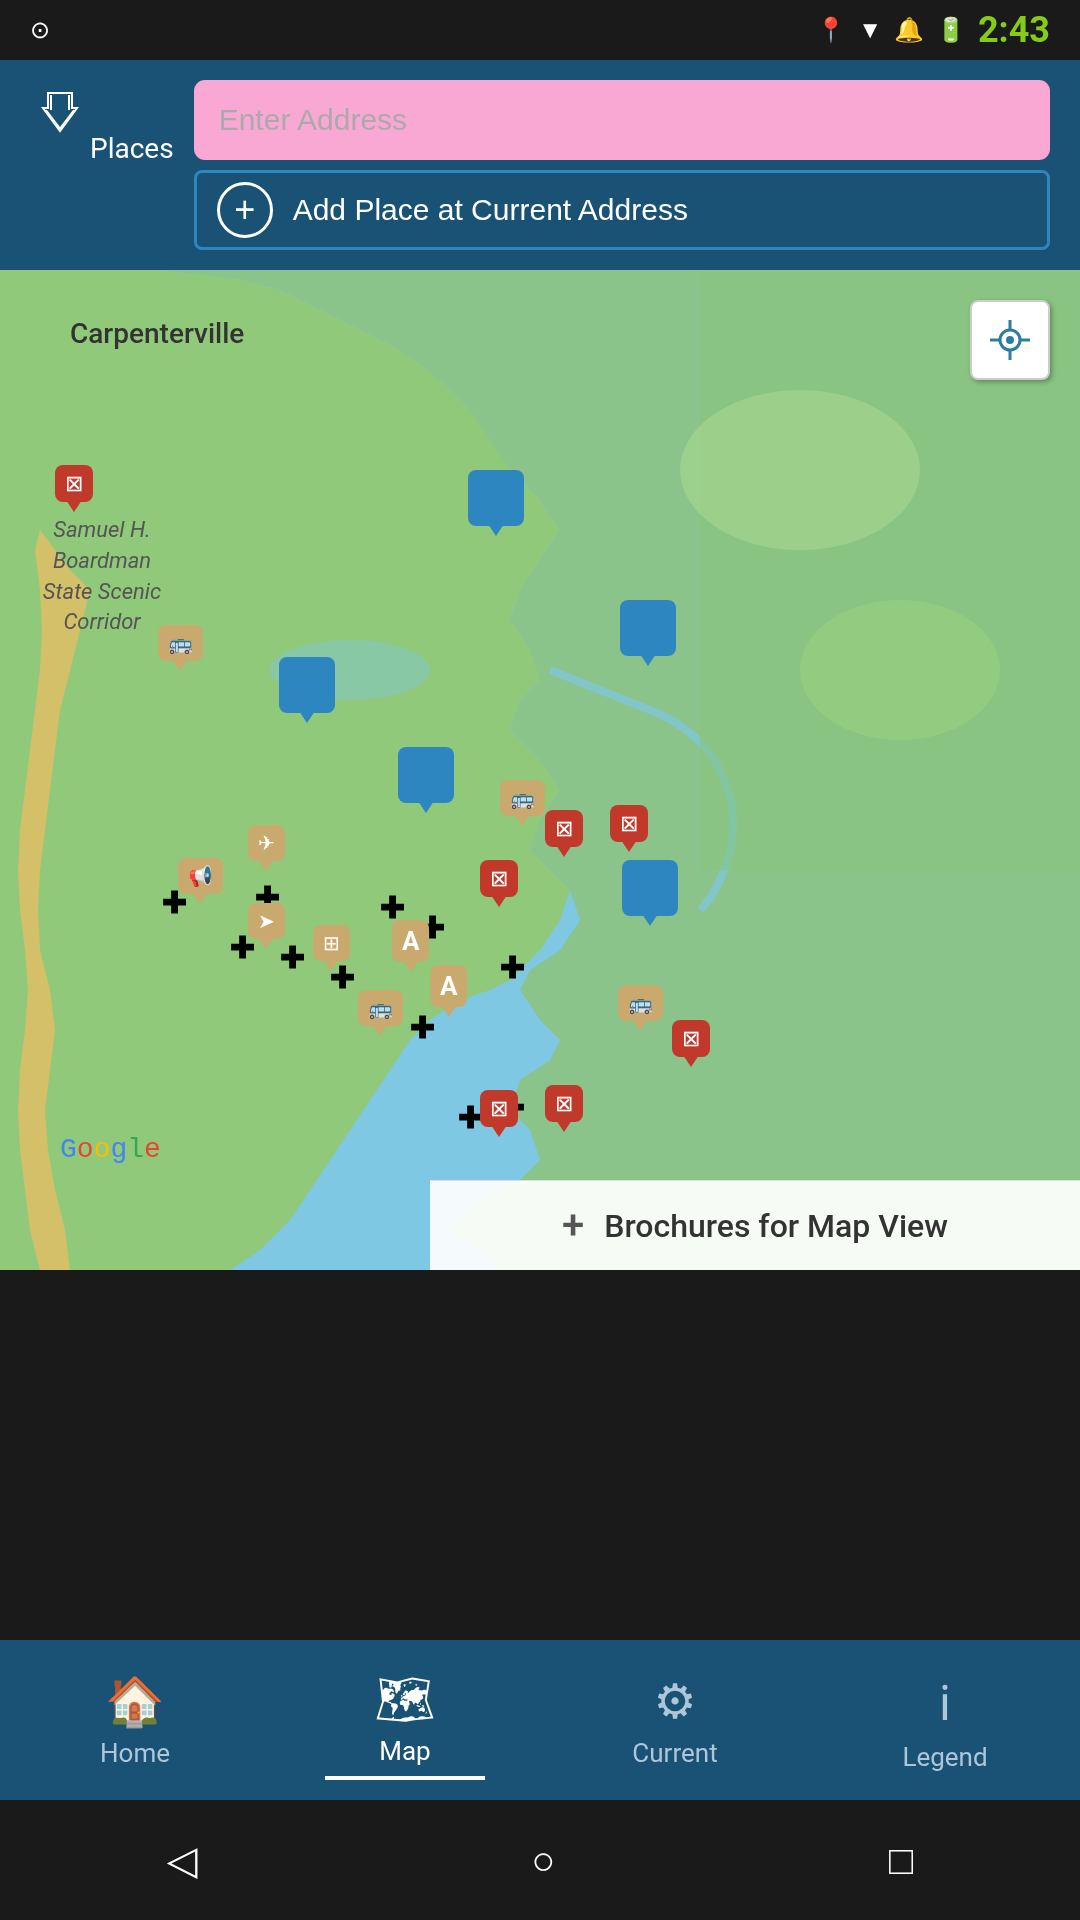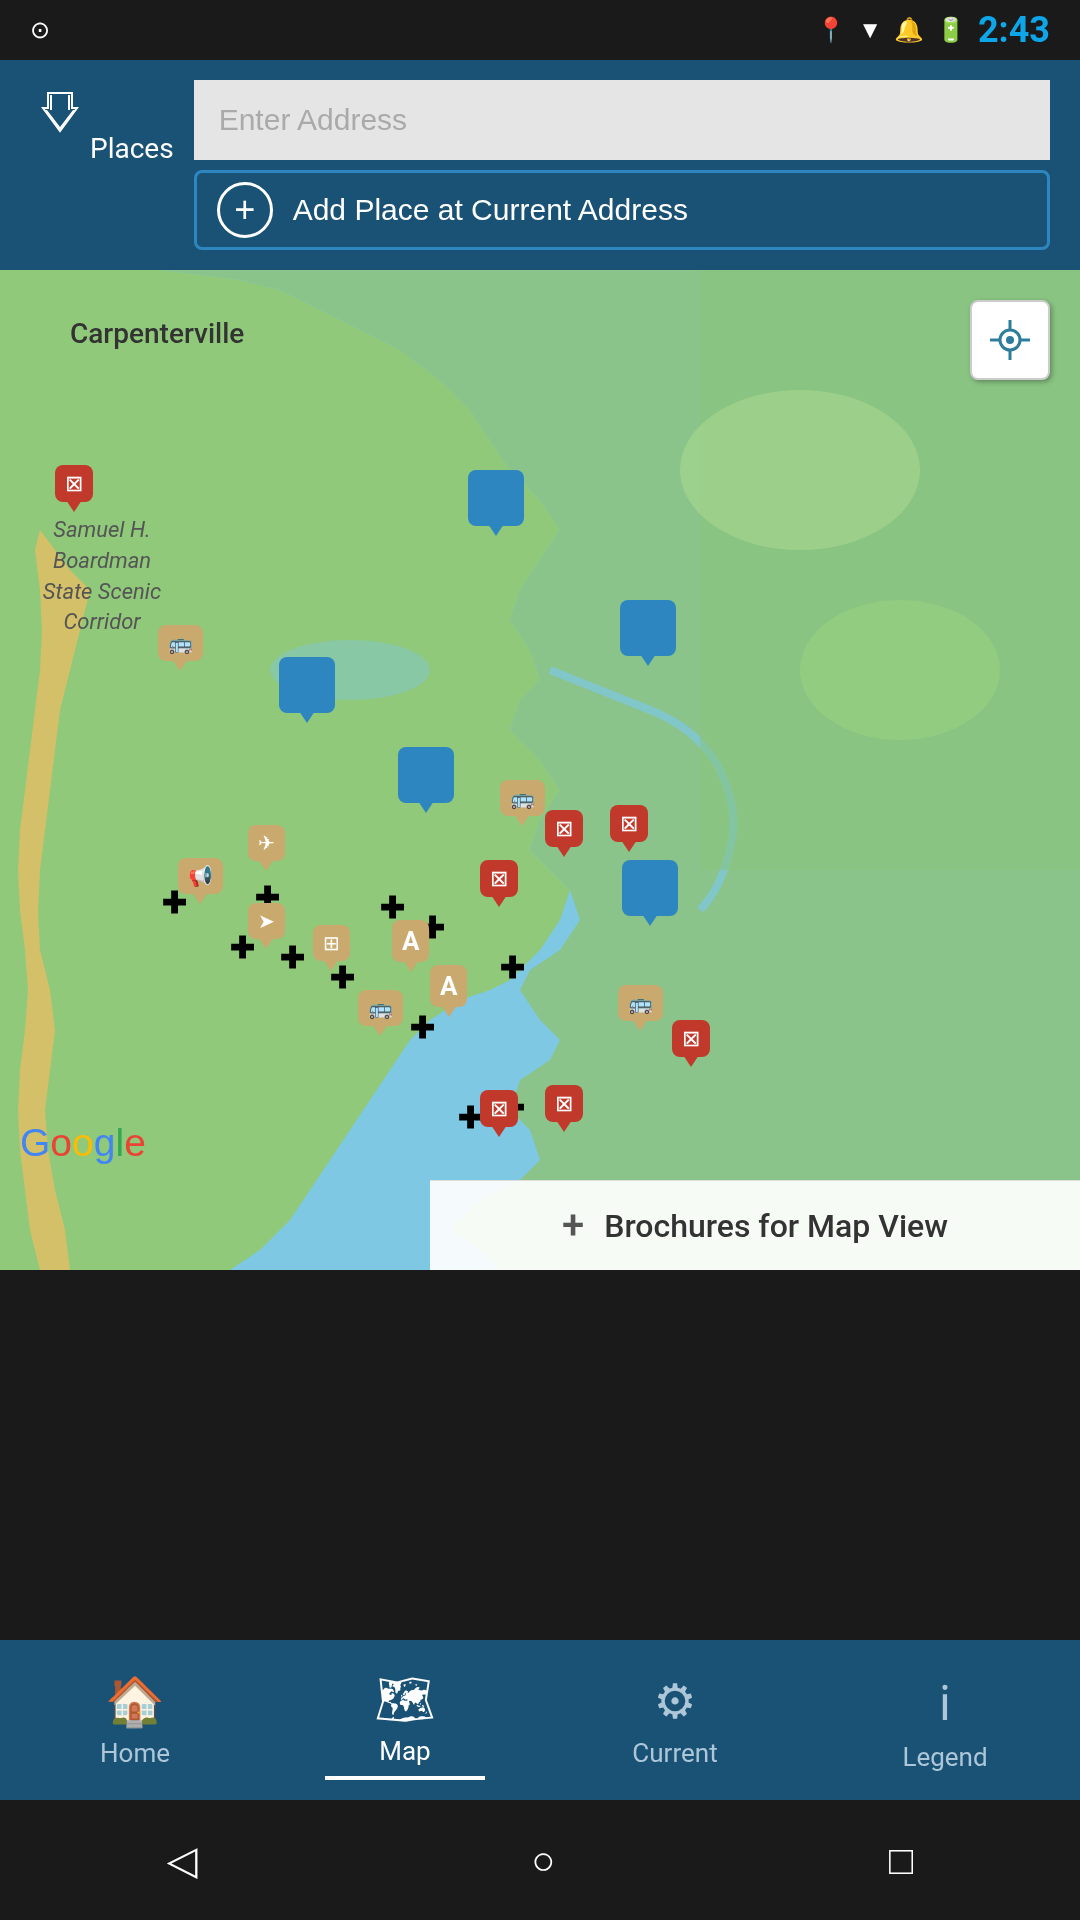--- a/index.html
+++ b/index.html
@@ -27,21 +27,21 @@
     .status-bar-left {
       display: flex;
       align-items: center;
     }
     .status-bar-right {
       display: flex;
       align-items: center;
       gap: 12px;
     }
     .status-time {
-      color: #0ea5e9;
+      color: #84cc16;
       font-size: 36px;
       font-weight: bold;
     }
     .status-icon {
       color: white;
       font-size: 24px;
     }
 
     
     .header {
@@ -73,25 +73,25 @@
     }
     .header-inputs {
       flex: 1;
       display: flex;
       flex-direction: column;
       gap: 10px;
     }
     .search-input {
       width: 100%;
       height: 80px;
-      border-radius: 0;
+      border-radius: 11px;
       border: none;
       padding: 0 25px;
       font-size: 30px;
-      background: #e5e5e5;
+      background: #f9a8d4;
       color: #333;
       outline: none;
     }
     .search-input::placeholder {
       color: #aaa;
     }
     .add-place-btn {
       width: 100%;
       height: 80px;
       border-radius: 8px;
@@ -184,22 +184,23 @@
     }
 
     
     .google-logo {
       position: absolute;
       bottom: 105px;
       left: 20px;
       z-index: 10;
     }
     .google-logo-text {
-      font-size: 39px;
-      font-family: Liberation Sans, sans-serif;
+      font-size: 28px;
+      font-family: Liberation Mono, monospace;
+      padding-left: 40px;
     }
     .g-blue { color: #4285F4; }
     .g-red { color: #EA4335; }
     .g-yellow { color: #FBBC05; }
     .g-green { color: #34A853; }
 
     
     .bottom-nav {
       width: 100%;
       height: 160px;

